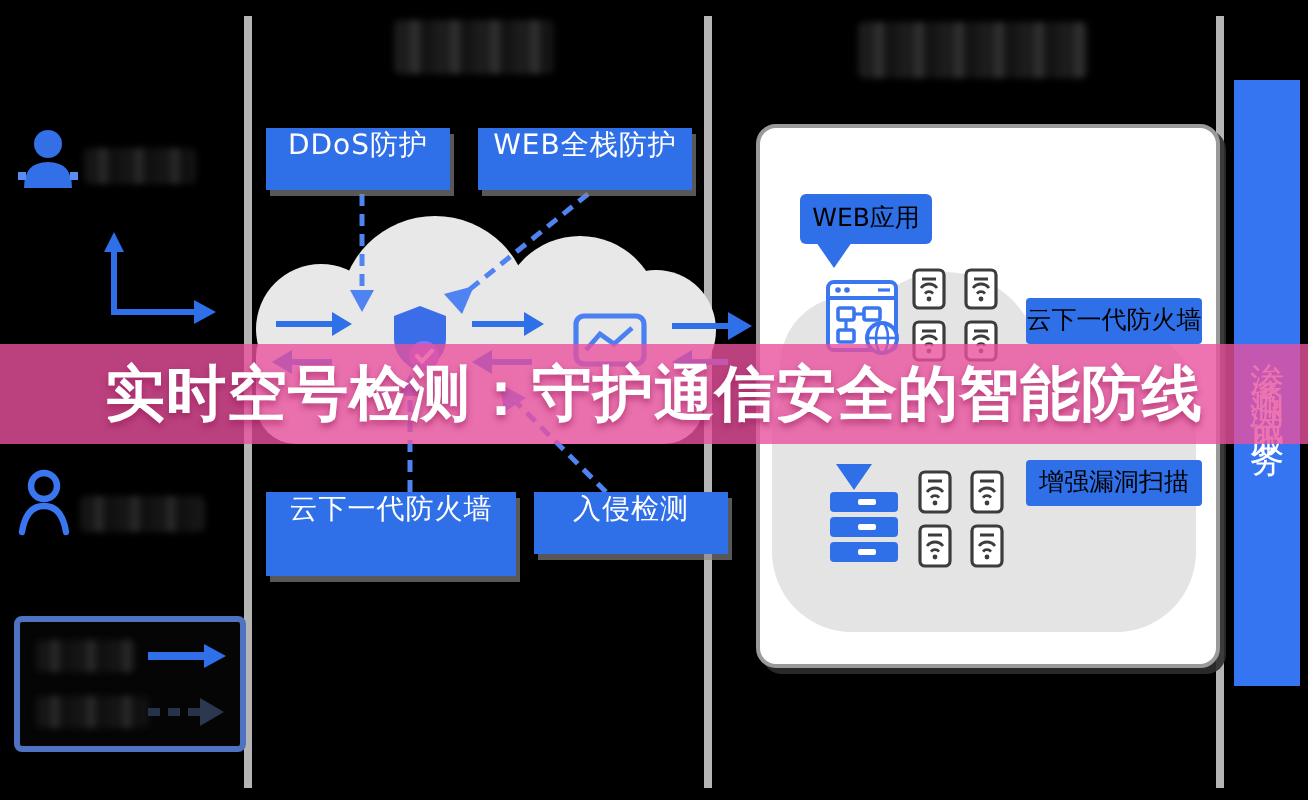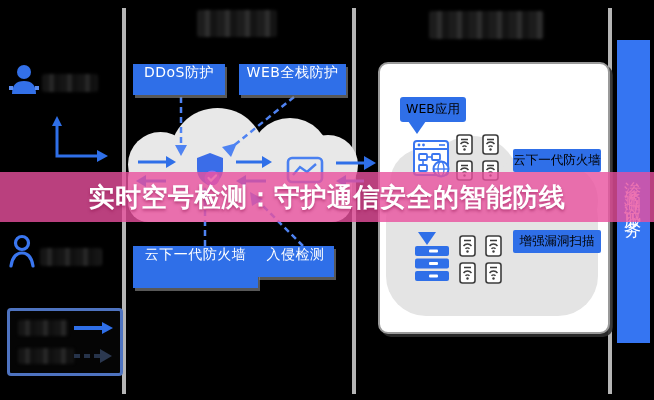--- a/index.html
+++ b/index.html
@@ -31,21 +31,21 @@
   
   #service-bar{position:absolute;left:617px;top:40px;width:33px;height:303px;background:#3575f2;
                display:flex;align-items:center;justify-content:center;z-index:3;}
   #service-bar span{writing-mode:vertical-rl;color:#fff;font-size:17px;letter-spacing:8px;font-weight:500;}
   
   #legend{position:absolute;left:7px;top:308px;width:110px;height:62px;border:3px solid #4e73c0;
           border-radius:4px;background:#050505;z-index:5;}
   
   #banner{position:absolute;left:0;top:172px;width:654px;height:50px;
           background:rgba(233,80,158,.80);display:flex;align-items:center;justify-content:center;z-index:99;}
-  #banner span{color:#fff;font-size:26px;font-weight:800;letter-spacing:.5px;white-space:nowrap;
+  #banner span{color:#fff;font-size:30px;font-weight:800;letter-spacing:.5px;white-space:nowrap;
                text-shadow:0 2px 3px rgba(145,20,80,.55);}
   svg{display:block;}
   .linework{position:absolute;left:0;top:0;z-index:5;pointer-events:none;}
 </style>
 </head>
 <body>
 
 <div id="stage">
 
   <div class="divider" style="left:122px;"></div>
@@ -129,21 +129,21 @@
 
   <div class="bluebox" style="left:133px;top:64px;width:92px;height:31px;">
     <span>DDoS防护</span>
   </div>
   <div class="bluebox" style="left:239px;top:64px;width:107px;height:31px;">
     <span>WEB全栈防护</span>
   </div>
   <div class="bluebox" style="left:133px;top:246px;width:125px;height:42px;">
     <span>云下一代防火墙</span>
   </div>
-  <div class="bluebox" style="left:257px;top:246px;width:77px;height:31px;">
+  <div class="bluebox" style="left:267px;top:246px;width:97px;height:31px;">
     <span>入侵检测</span>
   </div>
 
   <svg class="abs" style="left:195px;top:152px;z-index:7;" width="30" height="36" viewBox="0 0 30 36">
     <path d="M15,1 L28,6 V17 C28,26 22,31 15,34 C8,31 2,26 2,17 V6 Z" fill="#3b6de8"></path>
     <circle cx="17" cy="26" r="7.5" fill="#8f6ff0"></circle>
     <path d="M13.5,26 L16,28.6 L21,23.4" fill="none" stroke="#fff" stroke-width="2.2" stroke-linecap="round"></path>
   </svg>
 
   <svg class="abs" style="left:286px;top:156px;z-index:7;" width="38" height="28" viewBox="0 0 38 28">

